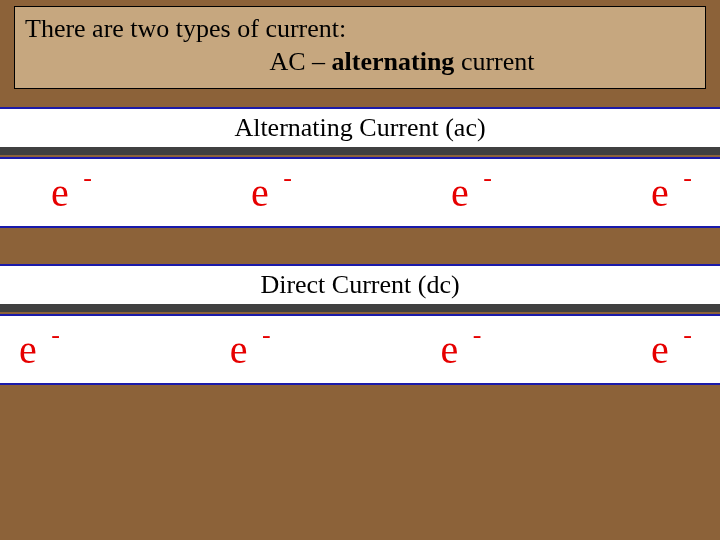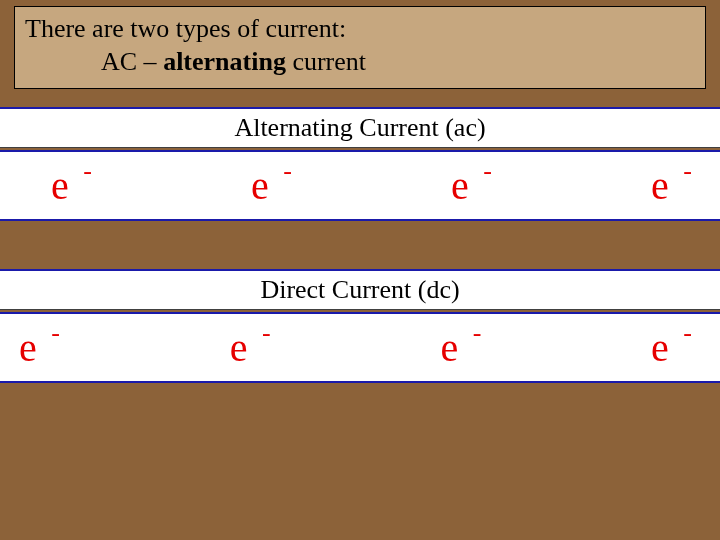--- a/index.html
+++ b/index.html
@@ -12,33 +12,33 @@
   }
   .intro-box {
     margin: 6px 14px 0 14px;
     background: #c6a77f;
     border: 1px solid #000;
     padding: 6px 2px 10px 10px;
     font-size: 26px;
     line-height: 1.25;
     color: #000;
   }
-  .indent { padding-left: 76px; }
+  .indent { padding-left: 76px; text-align: center; }
   .bold-em { font-weight: bold; color: #000; }
   .section-title {
     background: #fff;
     border-top: 2px solid #1a1aaa;
-    border-bottom: 1px solid #404040;
+    border-bottom: 8px solid #404040;
     text-align: center;
     font-size: 26px;
     padding: 4px 0;
     color: #000;
     margin-top: 18px;
   }
-  .section-title.dc { margin-top: 48px; }
+  .section-title.dc { margin-top: 36px; }
   .electron-row {
     background: #fff;
     border-top: 2px solid #1a1aaa;
     border-bottom: 2px solid #1a1aaa;
     display: flex;
     justify-content: space-between;
     align-items: center;
     padding: 10px 40px;
     margin-top: 2px;
   }

